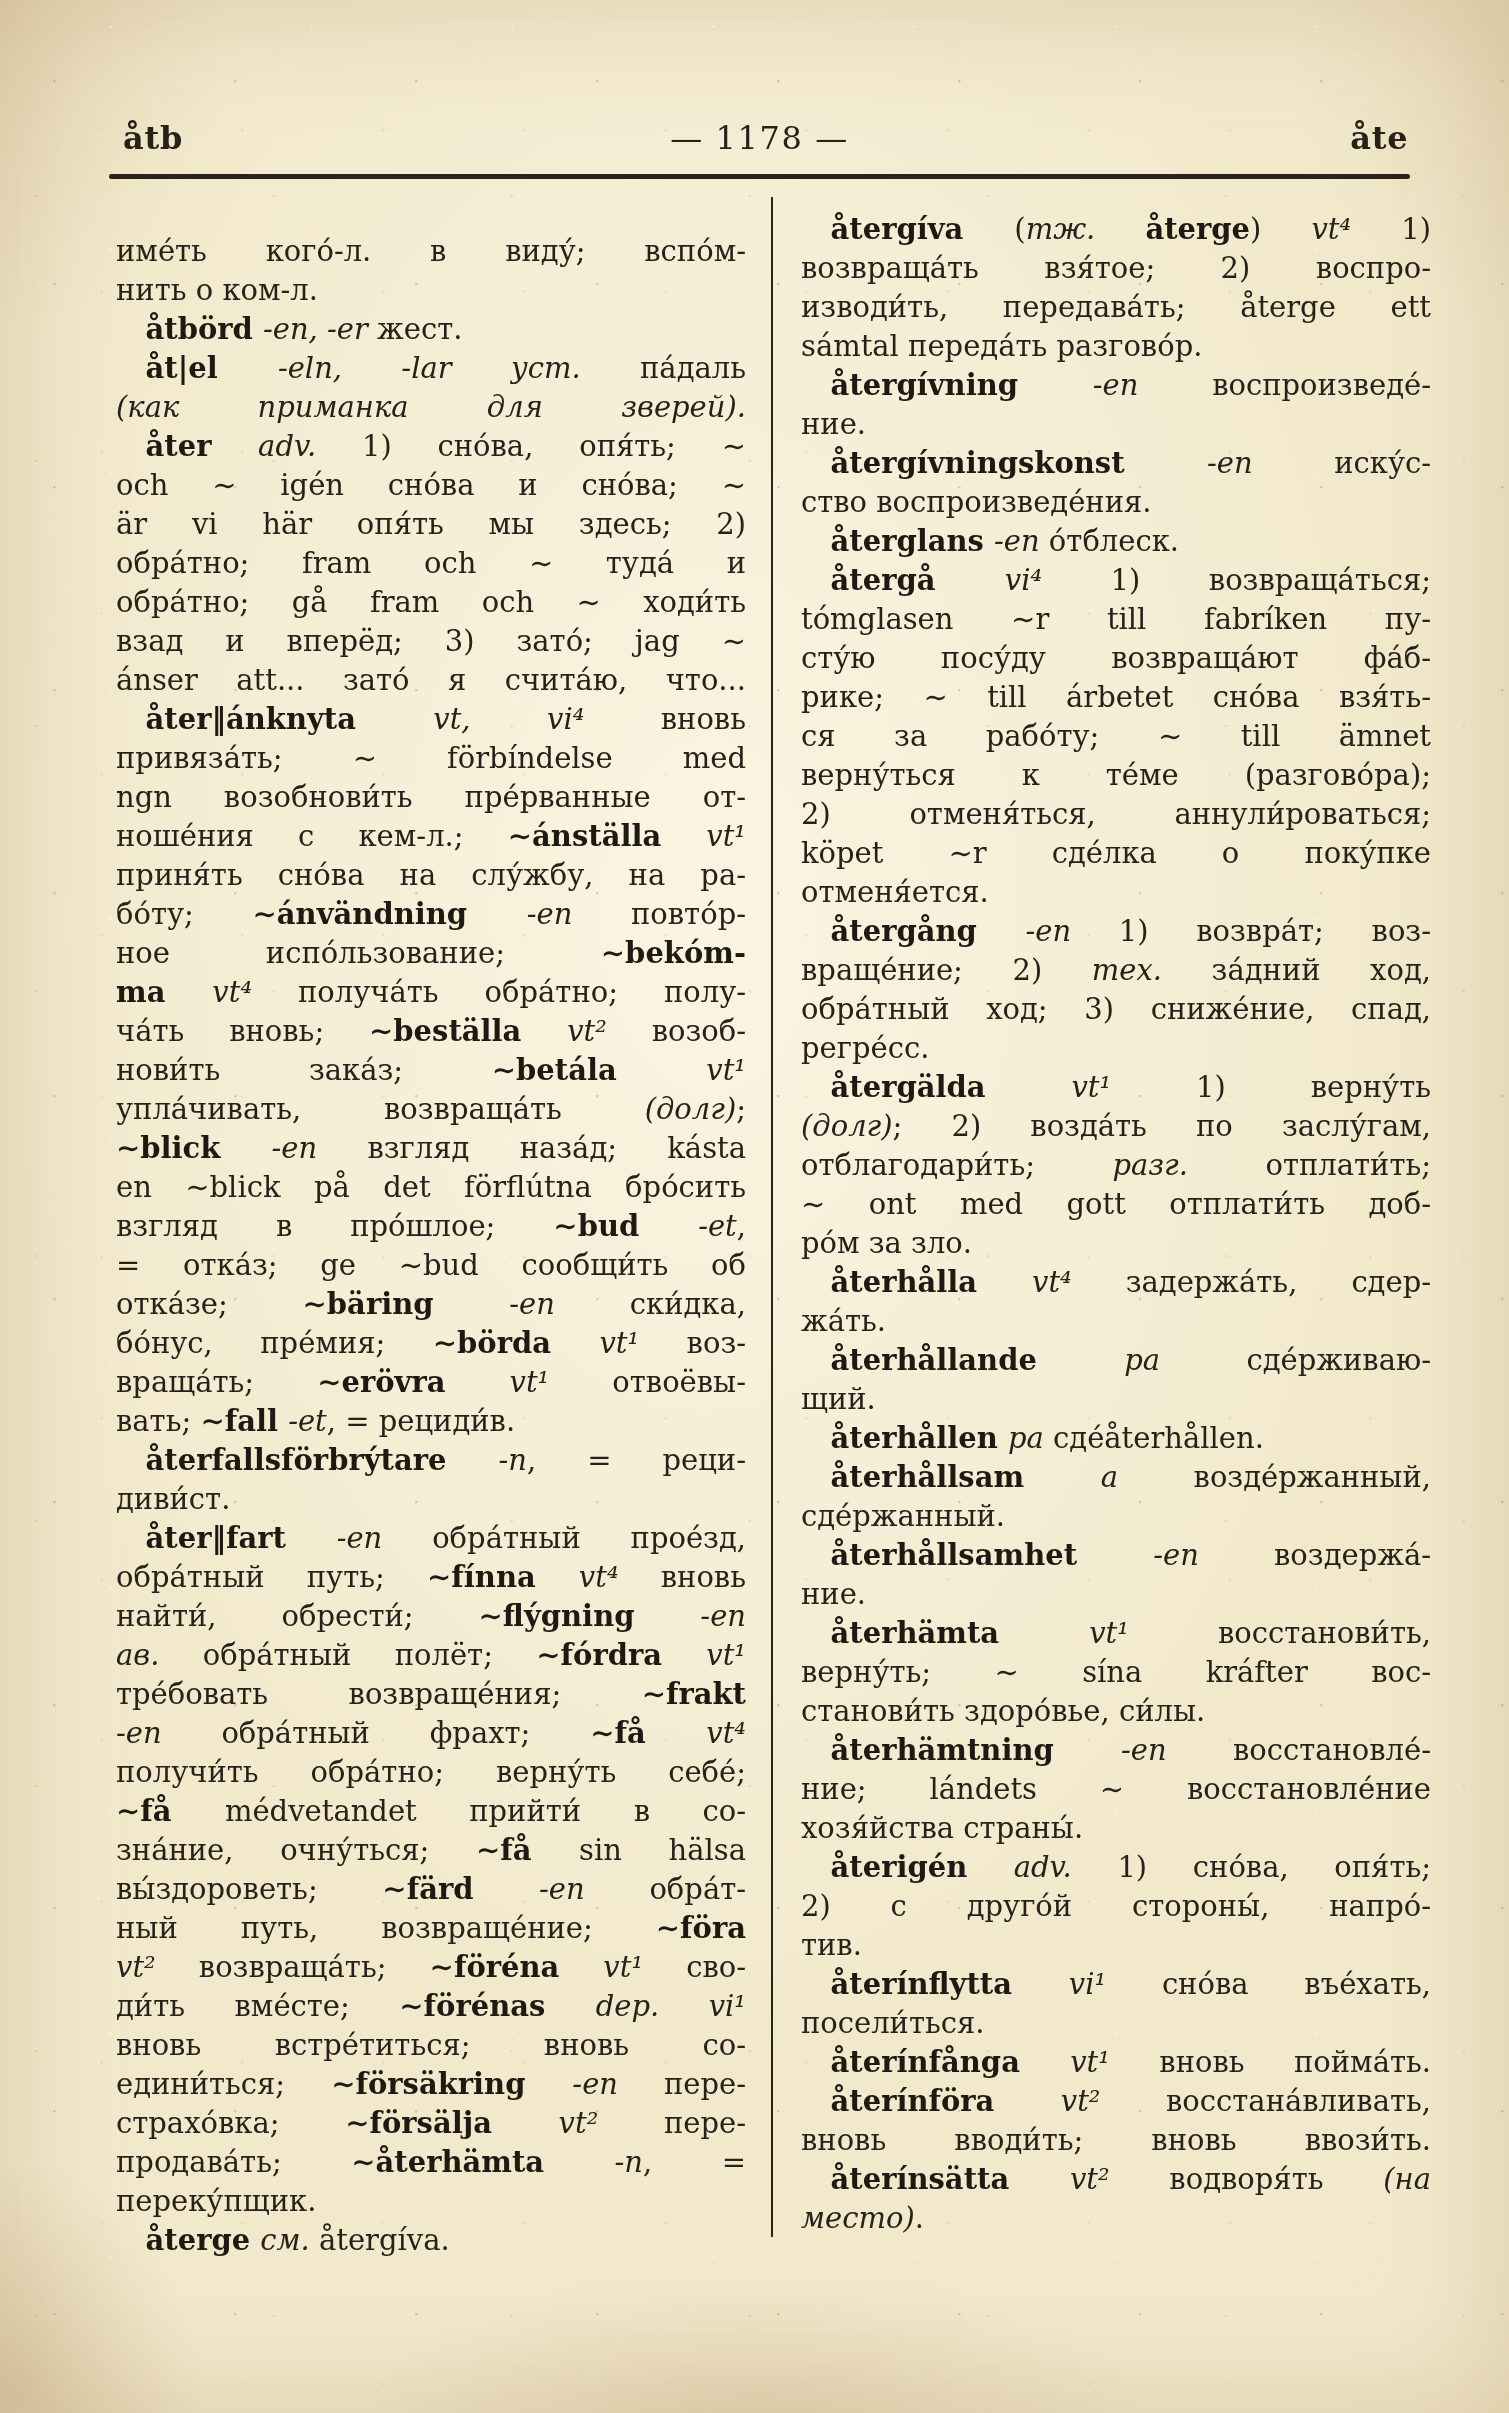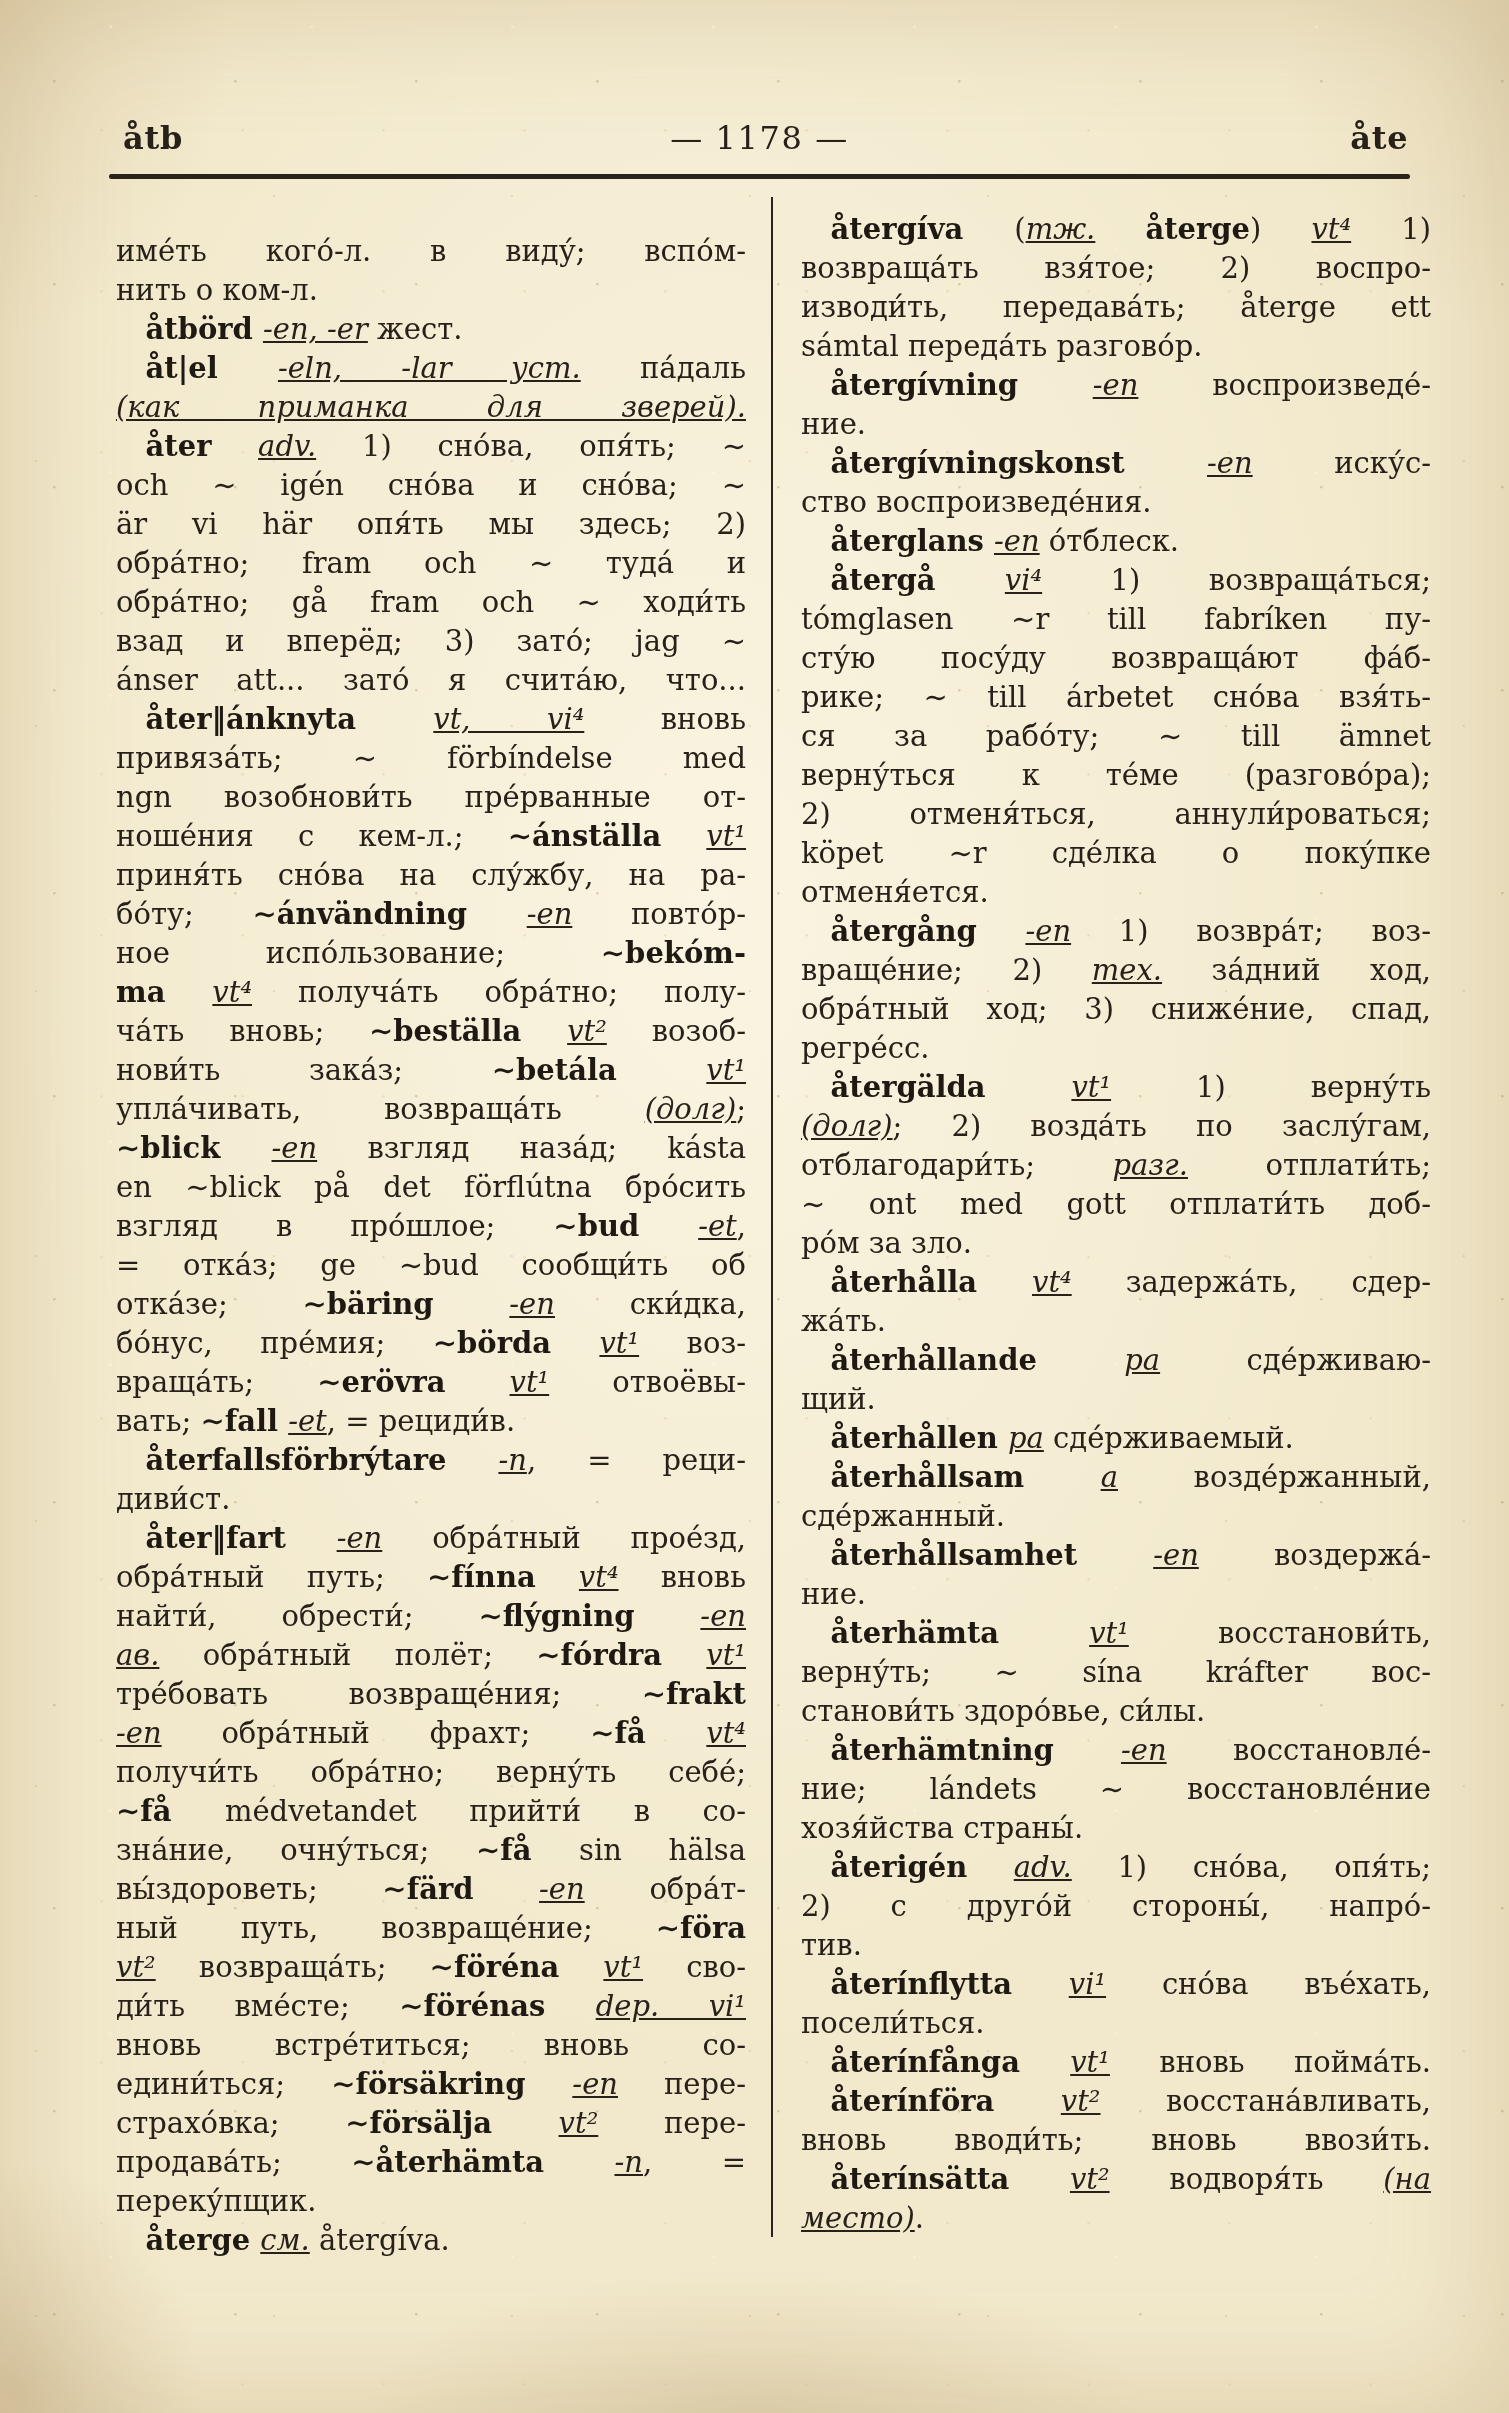--- a/index.html
+++ b/index.html
@@ -36,21 +36,21 @@
   .col{position:absolute;top:210px;width:630px;font-size:29px;}
   .col-left{left:116px;margin-top:22px;}
   .col-right{left:801px;}
   .line{
     height:39px;line-height:39px;overflow:hidden;white-space:nowrap;
     text-align:justify;text-align-last:justify;
   }
   .line.nj{text-align:right;text-align-last:left;}
   .line.ind{text-indent:29.5px;}
   .s-b{font-weight:bold;color:#1f1913;}
-  .s-i{font-style:italic;text-decoration:underline;}
+  .s-i{font-style:italic;}
 </style>
 </head>
 <body>
 
 <div class="page">
   <div class="header">
     <span class="hw-left">åtb</span>
     <span class="hw-center">— 1178 —</span>
     <span class="hw-right">åte</span>
   </div>
@@ -135,21 +135,21 @@
       <div class="line nj"><span class="s-r">регре́сс.</span></div>
       <div class="line ind"><span class="s-b">återgälda </span><span class="s-i">vt¹</span><span class="s-r"> 1) верну́ть</span></div>
       <div class="line"><span class="s-i">(долг)</span><span class="s-r">; 2) возда́ть по заслу́гам,</span></div>
       <div class="line"><span class="s-r">отблагодари́ть; </span><span class="s-i">разг.</span><span class="s-r"> отплати́ть;</span></div>
       <div class="line"><span class="s-r">∼ ont med gott отплати́ть доб-</span></div>
       <div class="line nj"><span class="s-r">ро́м за зло.</span></div>
       <div class="line ind"><span class="s-b">återhålla </span><span class="s-i">vt⁴</span><span class="s-r"> задержа́ть, сдер-</span></div>
       <div class="line nj"><span class="s-r">жа́ть.</span></div>
       <div class="line ind"><span class="s-b">återhållande </span><span class="s-i">pa</span><span class="s-r"> сде́рживаю-</span></div>
       <div class="line nj"><span class="s-r">щий.</span></div>
-      <div class="line nj ind"><span class="s-b">återhållen </span><span class="s-i">pa</span><span class="s-r"> сде́рживаемый.</span></div>
+      <div class="line nj ind"><span class="s-b">återhållen </span><span class="s-i">pa</span><span class="s-r"> сде́återhållen.</span></div>
       <div class="line ind"><span class="s-b">återhållsam </span><span class="s-i">a</span><span class="s-r"> возде́ржанный,</span></div>
       <div class="line nj"><span class="s-r">сде́ржанный.</span></div>
       <div class="line ind"><span class="s-b">återhållsamhet </span><span class="s-i">-en</span><span class="s-r"> воздержа́-</span></div>
       <div class="line nj"><span class="s-r">ние.</span></div>
       <div class="line ind"><span class="s-b">återhämta </span><span class="s-i">vt¹</span><span class="s-r"> восстанови́ть,</span></div>
       <div class="line"><span class="s-r">верну́ть; ∼ sína kráfter вос-</span></div>
       <div class="line nj"><span class="s-r">станови́ть здоро́вье, си́лы.</span></div>
       <div class="line ind"><span class="s-b">återhämtning </span><span class="s-i">-en</span><span class="s-r"> восстановле́-</span></div>
       <div class="line"><span class="s-r">ние; lándets ∼ восстановле́ние</span></div>
       <div class="line nj"><span class="s-r">хозя́йства страны́.</span></div>

